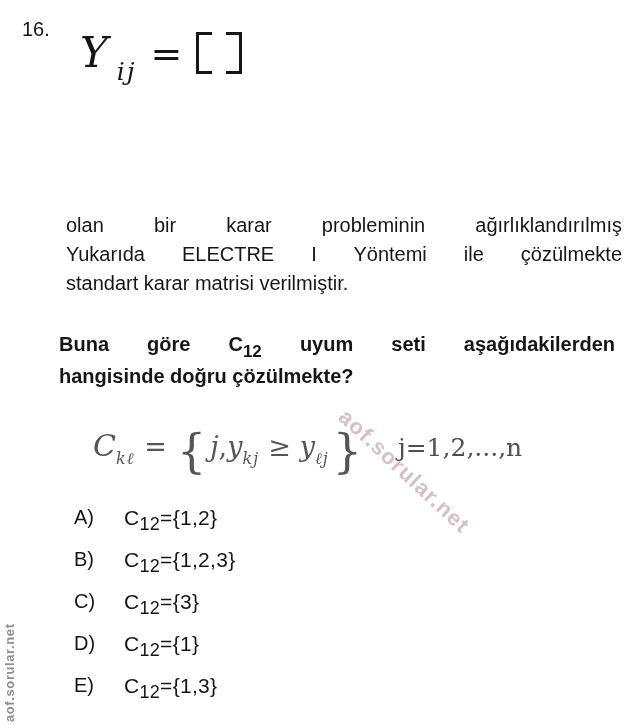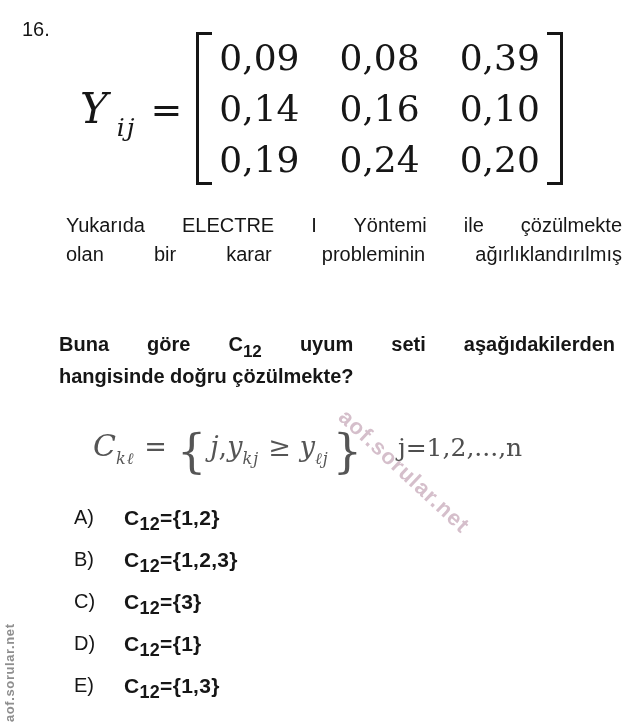--- a/index.html
+++ b/index.html
@@ -81,21 +81,21 @@
   .formula .fbrace.open  { margin-right: 4px; }
   .formula .fbrace.close { margin-left: 4px; }
   .formula .geq  { margin: 0 9px; }
   .formula .range { margin-left: 36px; font-size: 25px; font-style: normal; color: #4f4f4f; }
 
   
   .options { left: 74px; top: 506px; z-index: 2; }
   .opt { display: flex; align-items: flex-start; height: 22px; margin-bottom: 20px;
          cursor: default; }
   .opt-letter { width: 50px; font-size: 20px; }
-  .opt-value  { font-size: 21px; letter-spacing: 0.3px; font-weight: bold; }
+  .opt-value  { font-size: 21px; letter-spacing: 0.3px; }
   .opt-value .sub12 { font-size: 18px; position: relative; top: 5px; }
 
   
   .wm-left {
     left: 2px; top: 604px; height: 118px;
     writing-mode: vertical-rl; transform: rotate(180deg);
     font-size: 13px; font-weight: bold; letter-spacing: 0.6px;
     color: #8e8e8e;
     z-index: 1;
   }
@@ -116,37 +116,27 @@
   <div class="abs wm-diag">aof.sorular.net</div>
   <div class="abs wm-left">aof.sorular.net</div>
 
   <div class="abs qnum">16.</div>
 
   <div class="abs matrix-wrap">
     <div>
       <span class="mvar">Y</span><span class="msub">ij</span><span class="meq">=</span>
     </div>
     <div class="bracket left"></div>
-    <div class="mgrid">
-      <div class="mcell">0,09</div>
-      <div class="mcell">0,08</div>
-      <div class="mcell">0,39</div>
-      <div class="mcell">0,14</div>
-      <div class="mcell">0,16</div>
-      <div class="mcell">0,10</div>
-      <div class="mcell">0,19</div>
-      <div class="mcell">0,24</div>
-      <div class="mcell">0,20</div>
-    </div>
     <div class="bracket right"></div>
   </div>
 
   <div class="abs statement">
+    <div class="jline">olan bir karar probleminin ağırlıklandırılmış</div>
     <div class="jline">Yukarıda ELECTRE I Yöntemi ile çözülmekte</div>
-    <div class="jline">olan bir karar probleminin ağırlıklandırılmış</div>
+    <div>standart karar matrisi verilmiştir.</div>
   </div>
 
   <div class="abs prompt">
     <div class="jline">
       <span>Buna göre C</span><span class="sub12">12</span><span> uyum seti aşağıdakilerden</span>
     </div>
     <div>hangisinde doğru çözülmekte?</div>
   </div>
 
   <div class="abs formula">

